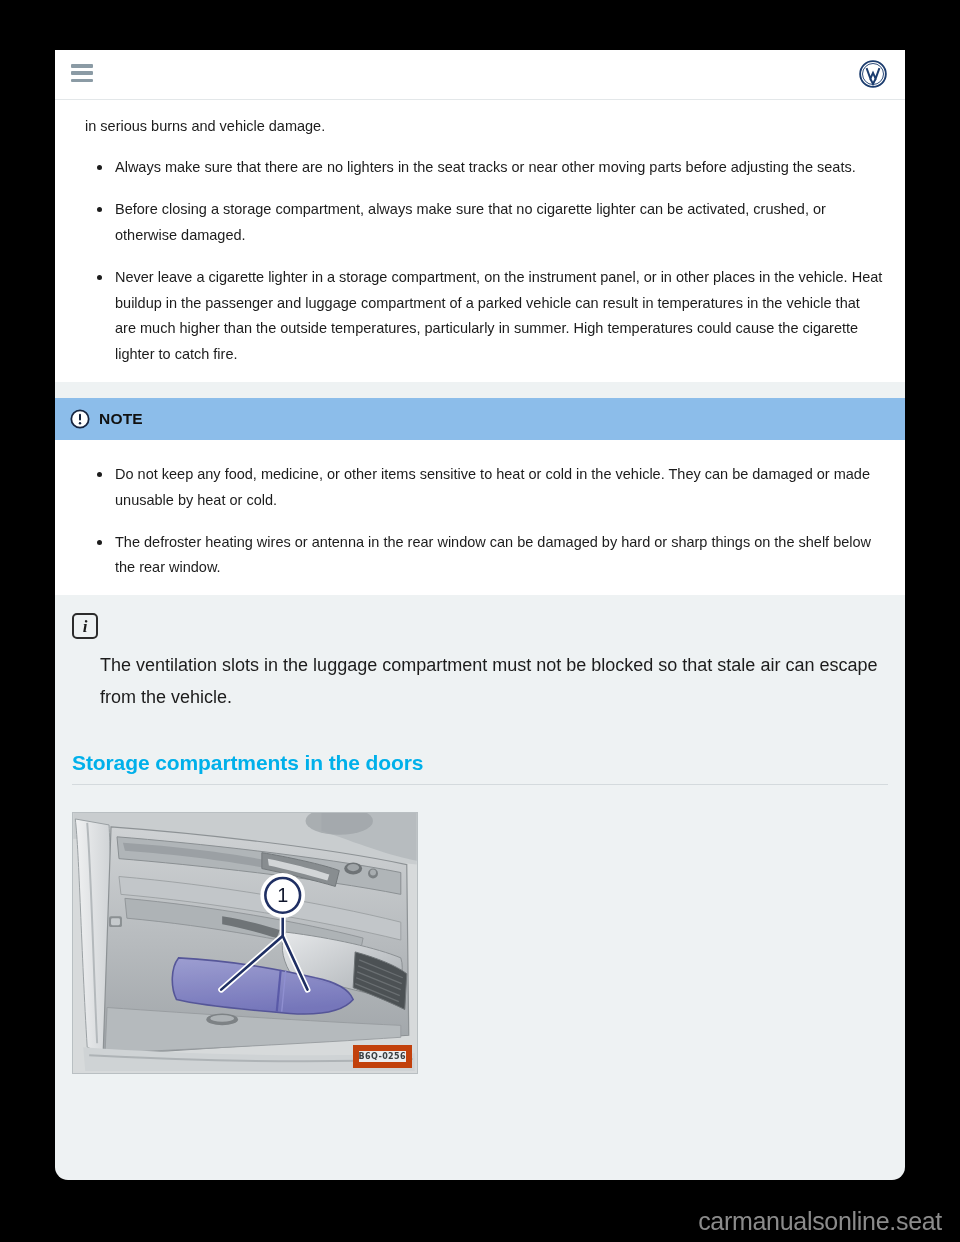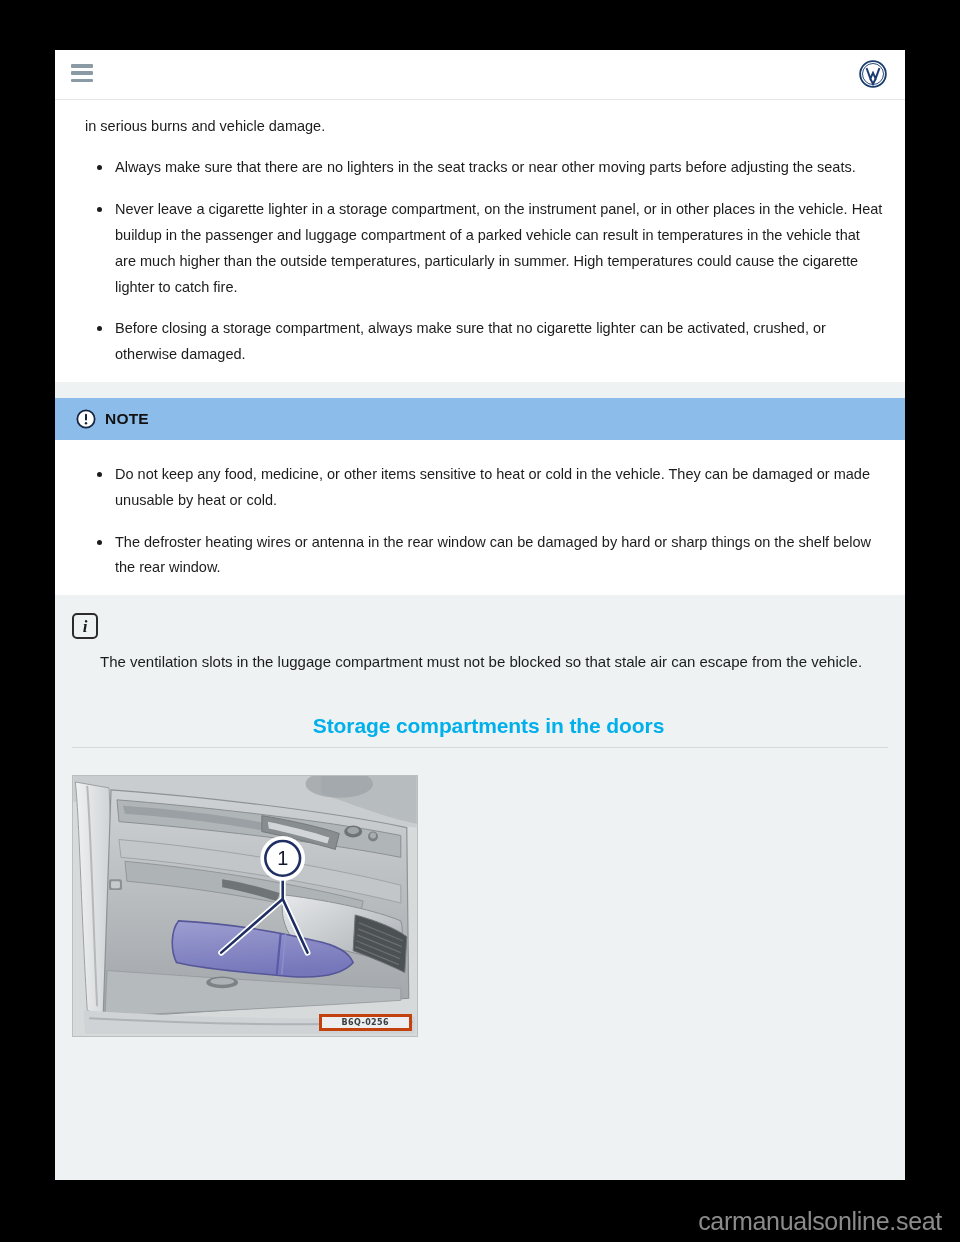--- a/index.html
+++ b/index.html
@@ -17,20 +17,21 @@
   }
 
   
   .page {
     position: absolute;
     left: 55px;
     top: 50px;
     width: 850px;
     height: 1130px;
     background: #eef2f3;
+    border-radius: 13px;
   }
 
   
   .topbar {
     position: relative;
     height: 49px;
     background: #ffffff;
     border-bottom: 1px solid #e3e7e9;
   }
   .hamburger {
@@ -100,21 +101,21 @@
     border-radius: 50%;
     background: #1c1c1c;
   }
 
   
   .note-bar {
     background: #8cbdea;
     height: 42px;
     display: flex;
     align-items: center;
-    padding-left: 21px;
+    padding-left: 15px;
   }
   .note-icon {
     width: 20px;
     height: 20px;
     flex: 0 0 auto;
     margin-right: 9px;
   }
   .note-label {
     font-size: 15.5px;
     font-weight: bold;
@@ -142,33 +143,32 @@
   .info-icon-box span {
     font-family: "Liberation Serif", serif;
     font-style: italic;
     font-weight: bold;
     font-size: 17px;
     color: #1c1c1c;
     line-height: 1;
   }
   .info-text {
     margin: 10px 20px 0 45px;
-    font-size: 15px;
+    font-size: 18px;
     line-height: 1.78;
     color: #1c1c1c;
   }
 
   
   .section-heading {
     margin: 10px 0 0 17px;
     font-size: 21px;
     font-weight: bold;
     color: #00b0ea;
     letter-spacing: -0.1px;
-    text-align: center;
   }
   .heading-rule {
     margin: 9px 17px 0 17px;
     height: 1px;
     background: #d4dadd;
   }
 
   
   .figure-wrap {
     margin: 27px 0 0 17px;
@@ -179,26 +179,26 @@
     border: 1px solid #b9bfc2;
     box-sizing: border-box;
     overflow: hidden;
   }
   .fig-svg { display: block; }
   .fig-code {
     position: absolute;
     right: 5px;
     bottom: 5px;
     background: #eceef0;
-    border: 3px solid #c2410c;
+    border: 6px solid #c2410c;
     font-family: "DejaVu Sans", sans-serif;
     font-size: 8px;
     font-weight: bold;
     color: #3a3f42;
-    padding: 1px 20px;
+    padding: 1px 0;
     letter-spacing: .4px;
   }
 
   
   .watermark {
     position: absolute;
     right: 18px;
     bottom: 6px;
     font-size: 25px;
     color: #8b8b8b;
@@ -224,22 +224,22 @@
         <path d="M13 14 L19.5 32 L24 22 L28.5 32 L35 14" fill="none" stroke="#1b3c6e" stroke-width="3.4" stroke-linejoin="miter" stroke-linecap="butt"></path>
         <path d="M19.5 32 L24 41 L28.5 32" fill="none" stroke="#1b3c6e" stroke-width="3.4" stroke-linejoin="miter"></path>
       </svg>
     </div>
   </div>
 
   <div class="block-white">
     <div class="lead-line">in serious burns and vehicle damage.</div>
     <ul class="bullets">
       <li>Always make sure that there are no lighters in the seat tracks or near other moving parts before adjusting the seats.</li>
+      <li>Before closing a storage compartment, always make sure that no cigarette lighter can be activated, crushed, or otherwise damaged.</li>
       <li>Never leave a cigarette lighter in a storage compartment, on the instrument panel, or in other places in the vehicle. Heat buildup in the passenger and luggage compartment of a parked vehicle can result in temperatures in the vehicle that are much higher than the outside temperatures, particularly in summer. High temperatures could cause the cigarette lighter to catch fire.</li>
-      <li>Before closing a storage compartment, always make sure that no cigarette lighter can be activated, crushed, or otherwise damaged.</li>
     </ul>
   </div>
 
   <div class="block-gap"></div>
 
   <div>
     <div class="note-bar">
       <span class="note-icon">
         <svg viewBox="0 0 24 24" width="20" height="20" aria-hidden="true">
           <circle cx="12" cy="12" r="10.4" fill="#ffffff" stroke="#16243f" stroke-width="2.1"></circle>

